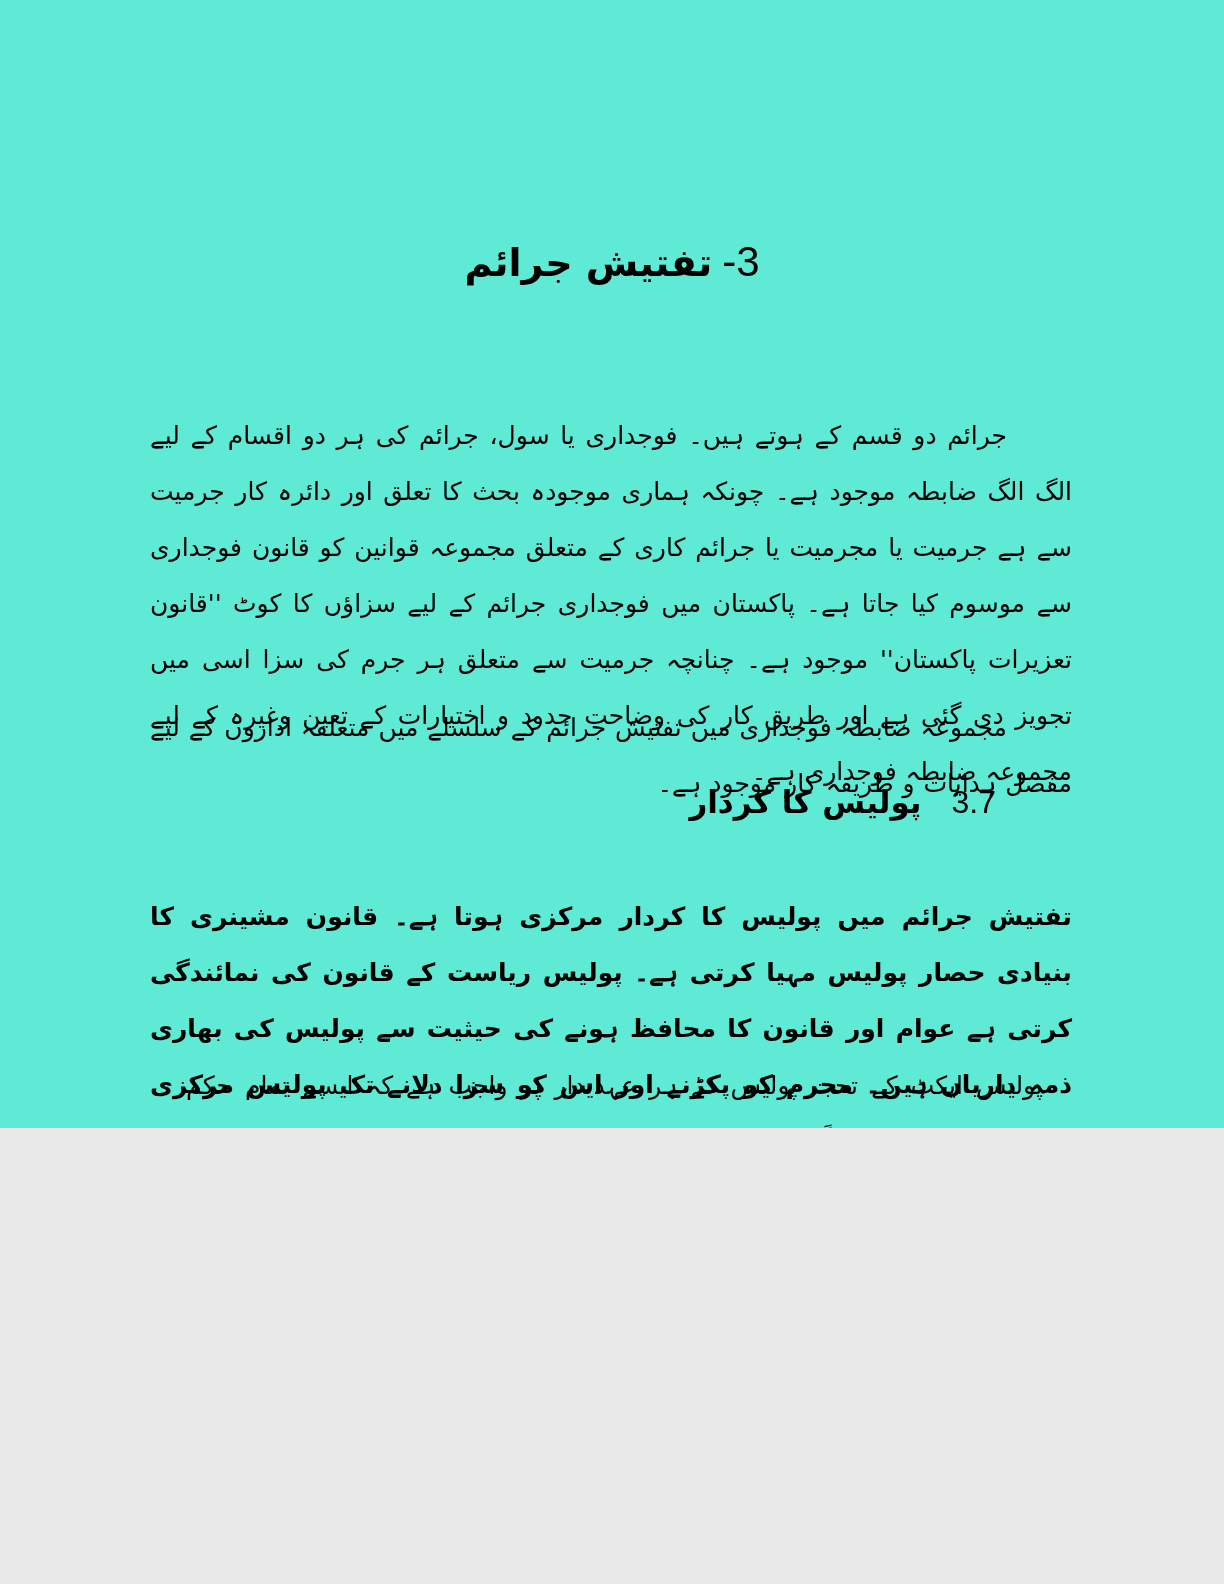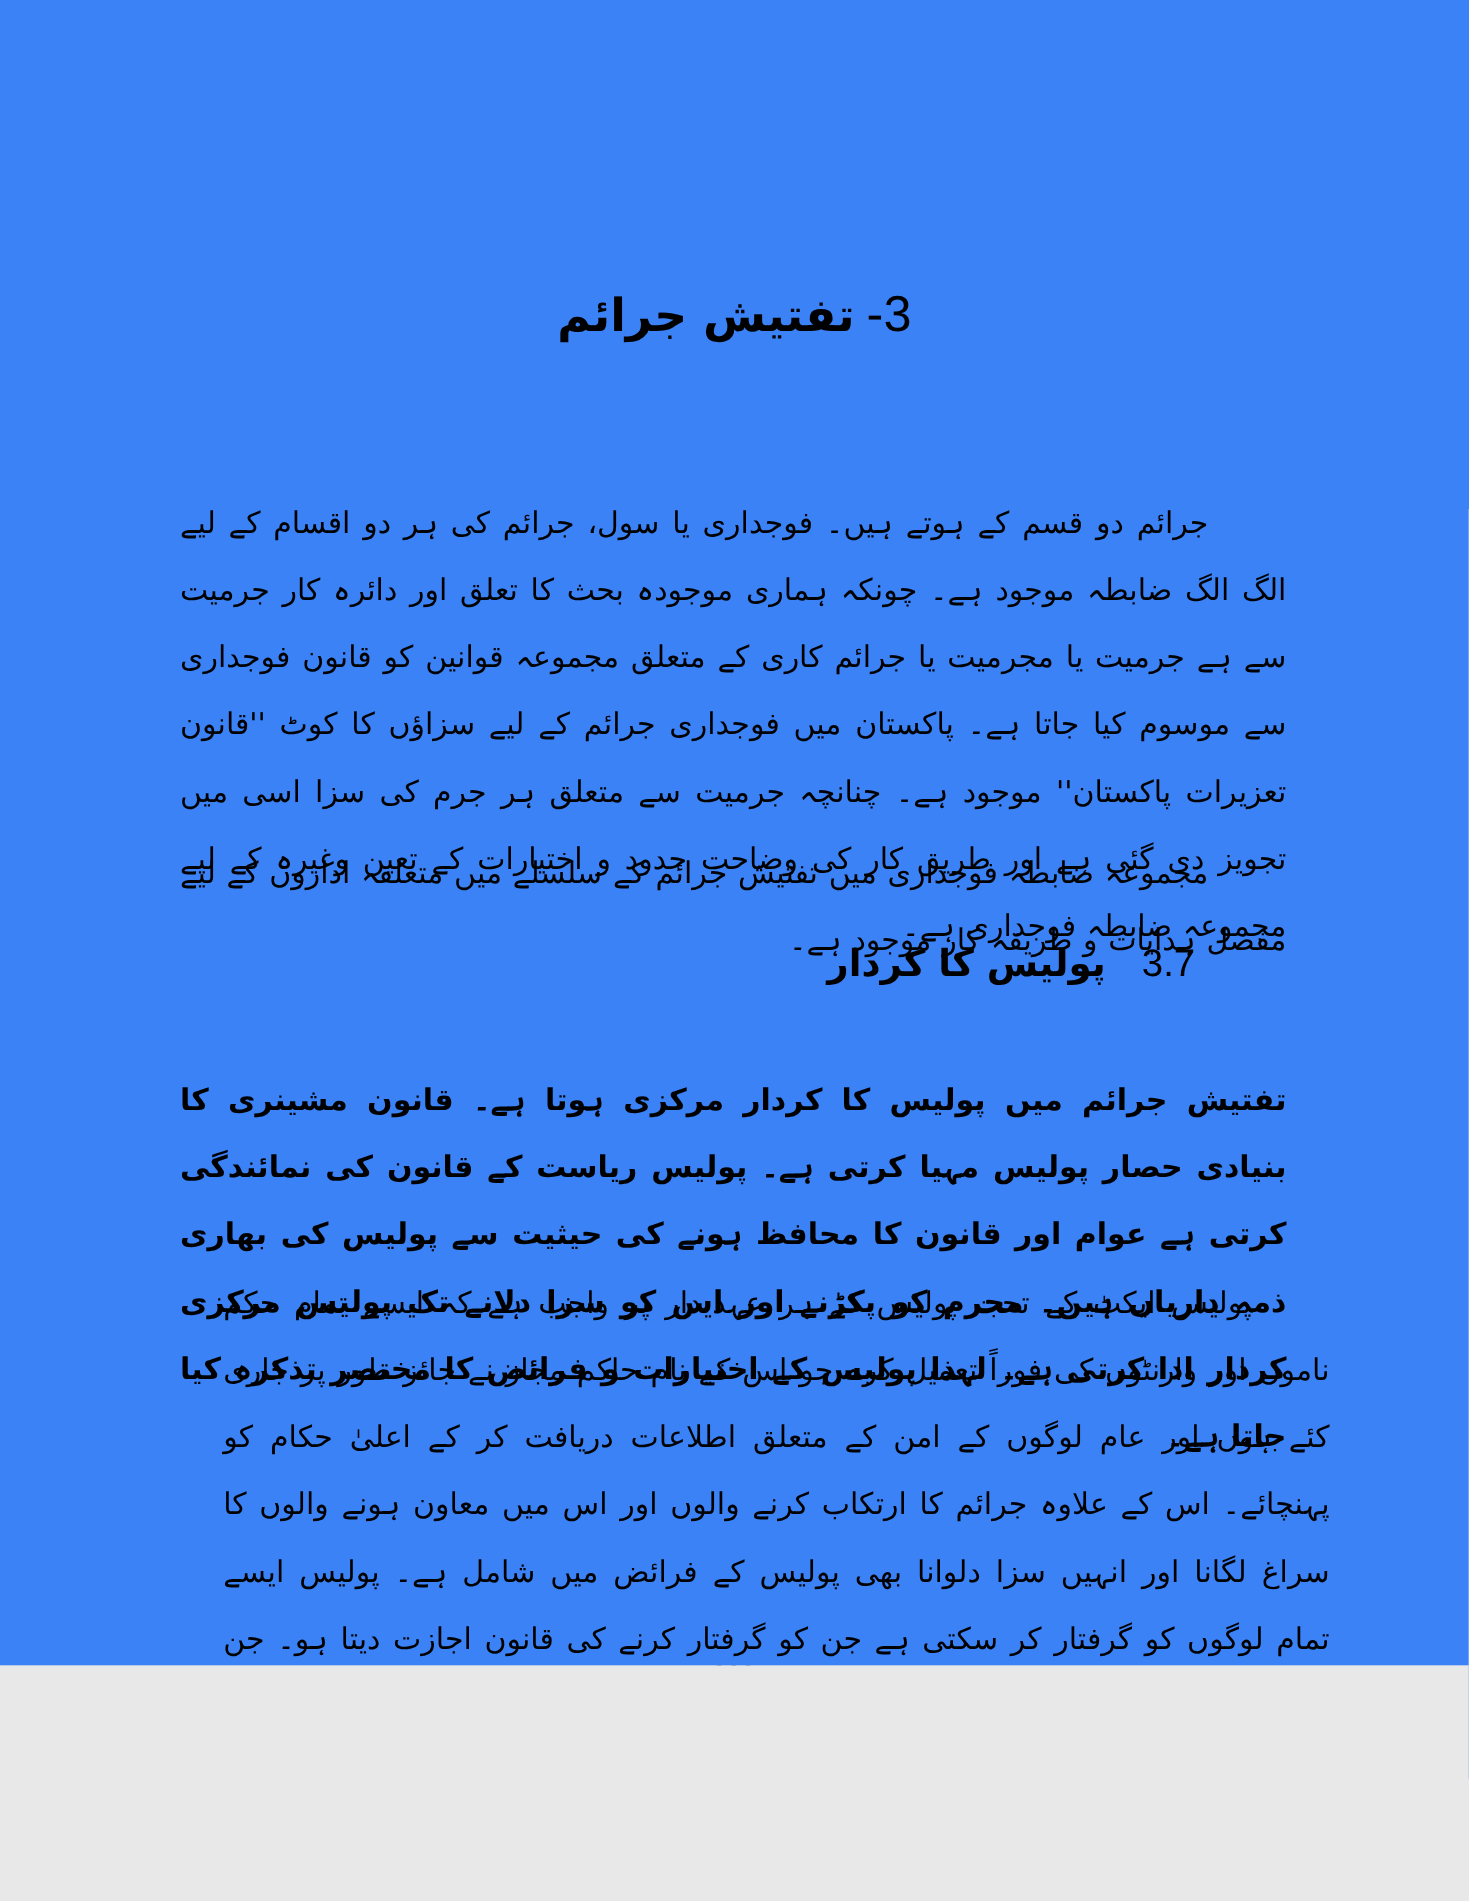--- a/index.html
+++ b/index.html
@@ -3,23 +3,23 @@
 <meta charset="utf-8">
 <style>
   html, body {
     margin: 0;
     padding: 0;
     background: #e8e8e8;
   }
   .page {
     position: relative;
     width: 1224px;
-    height: 1388px;
+    height: 1128px;
     margin: 0 auto;
-    background: #3b82f6;
+    background: #5eead4;
     overflow: hidden;
     color: #000000;
   }
   
   .chapter-heading {
     position: absolute;
     top: 228px;
     left: 0;
     right: 0;
     margin: 0;

